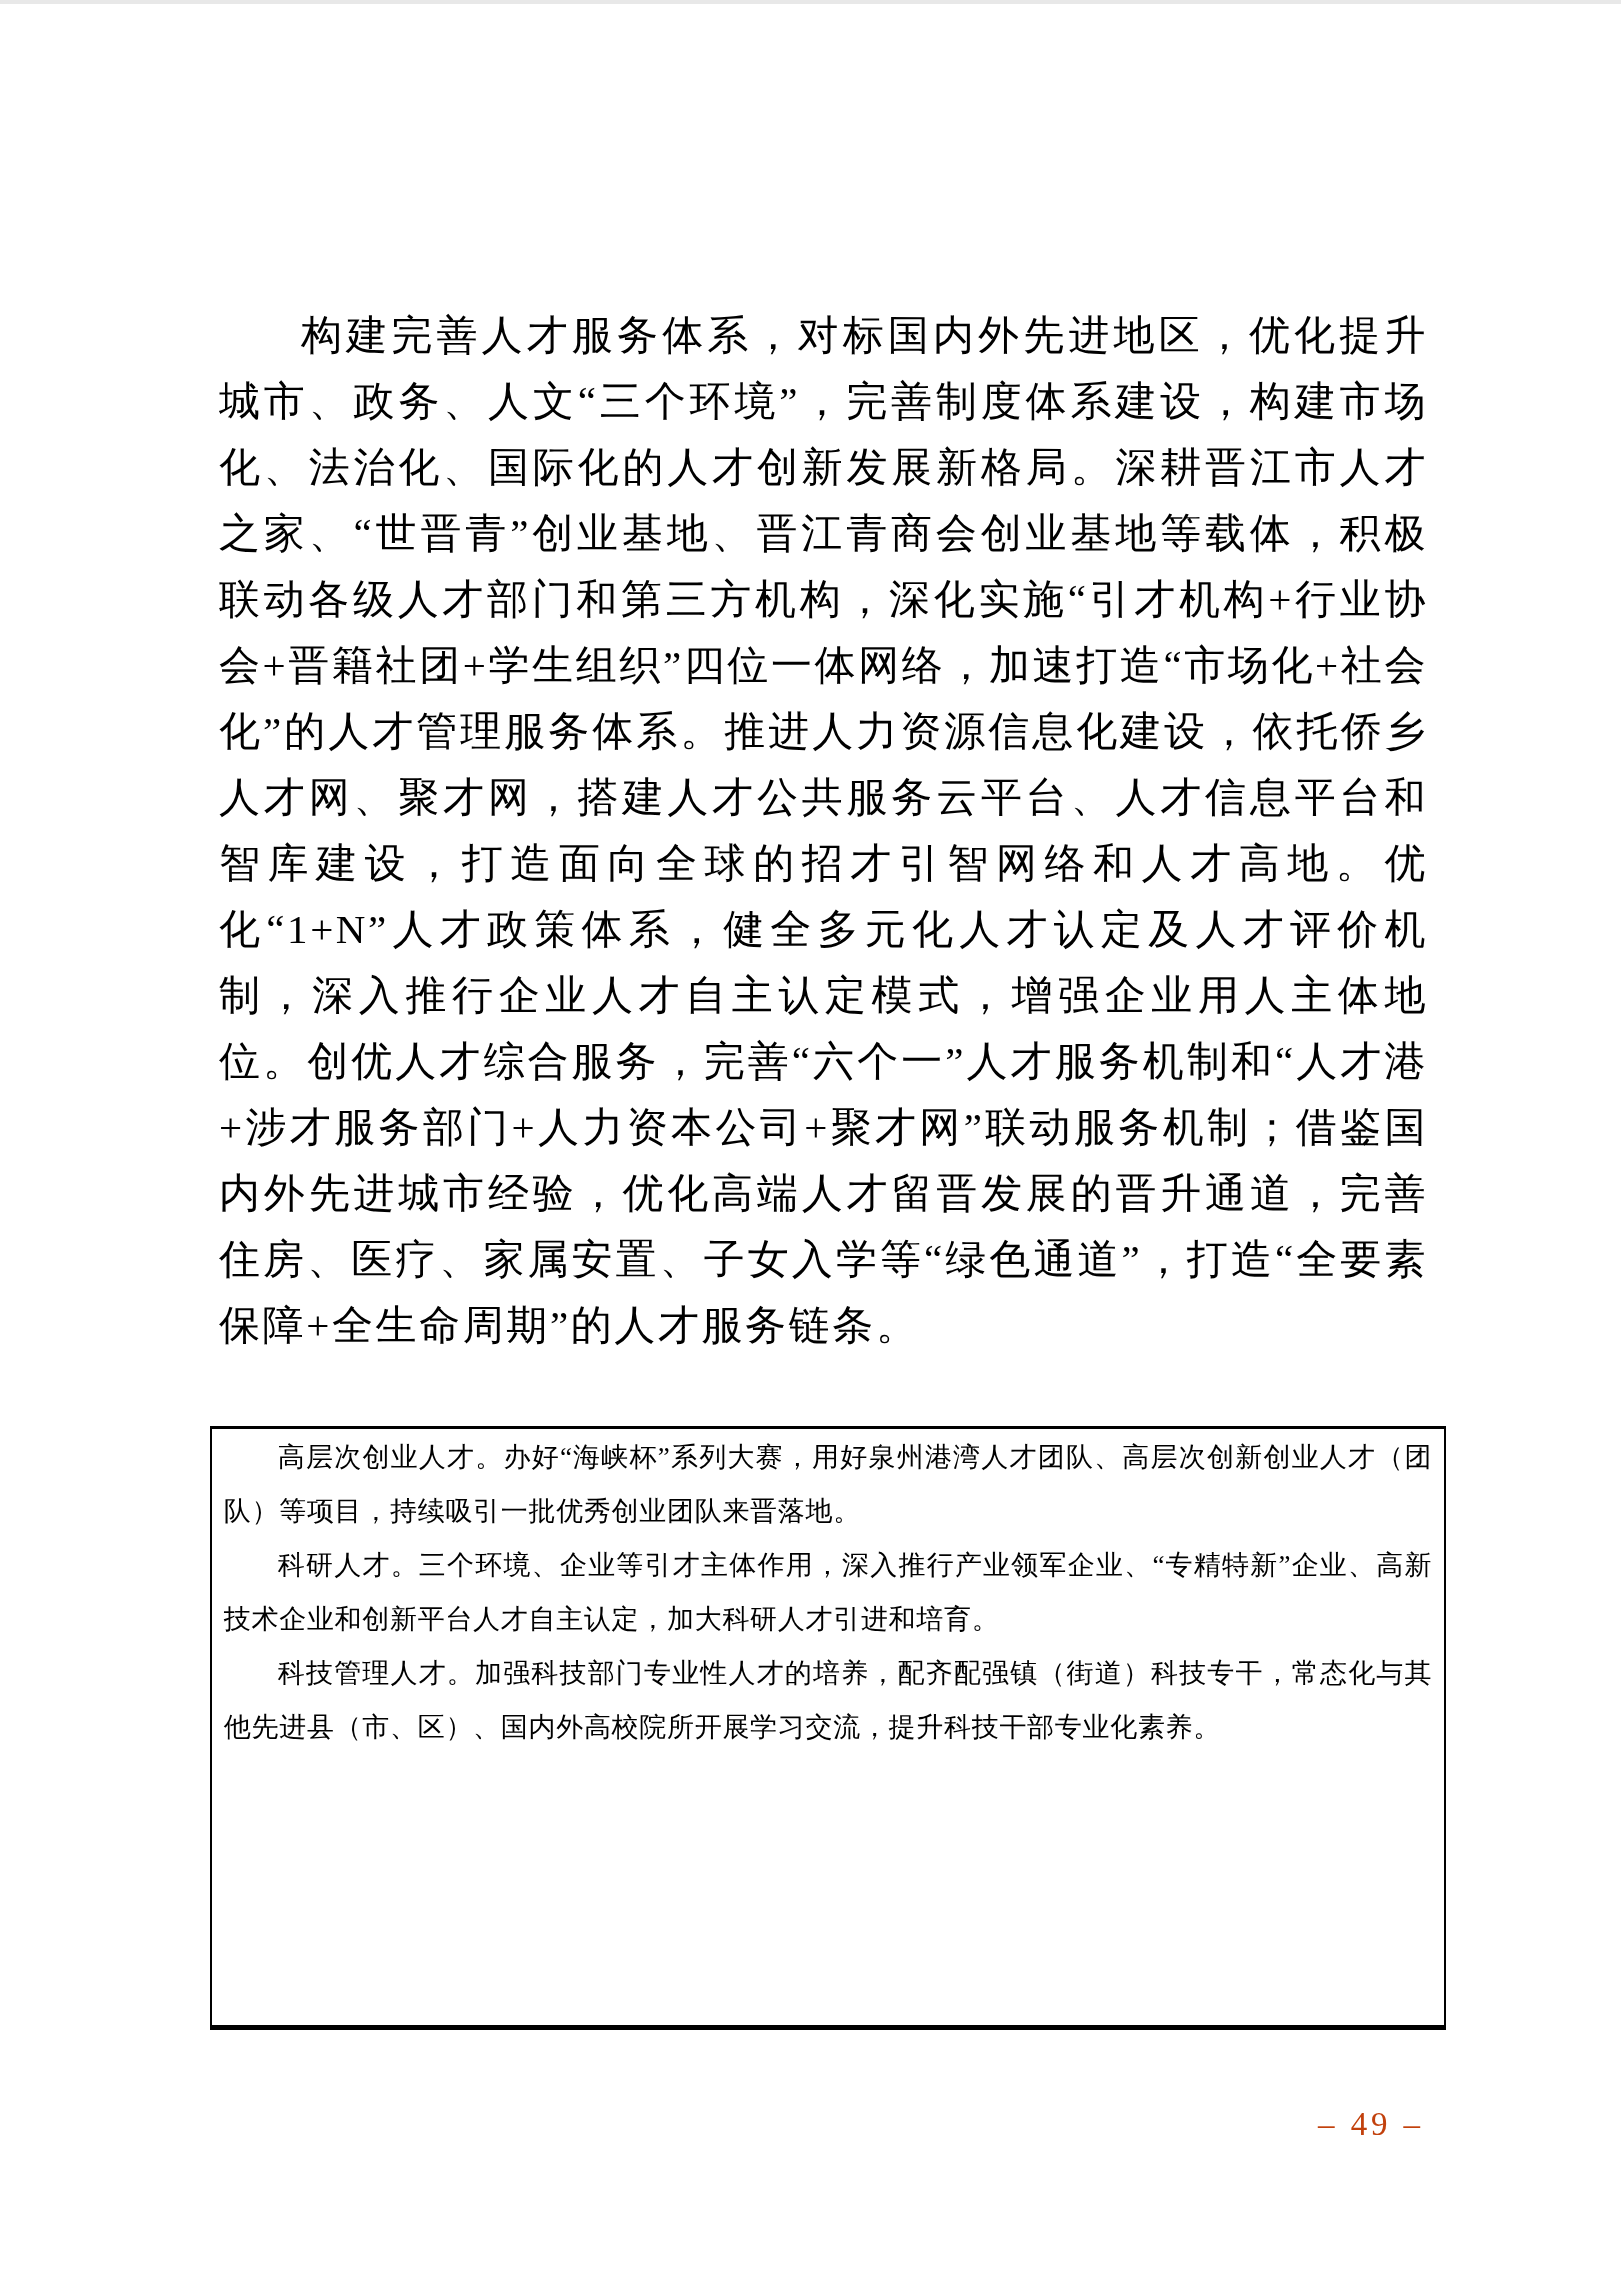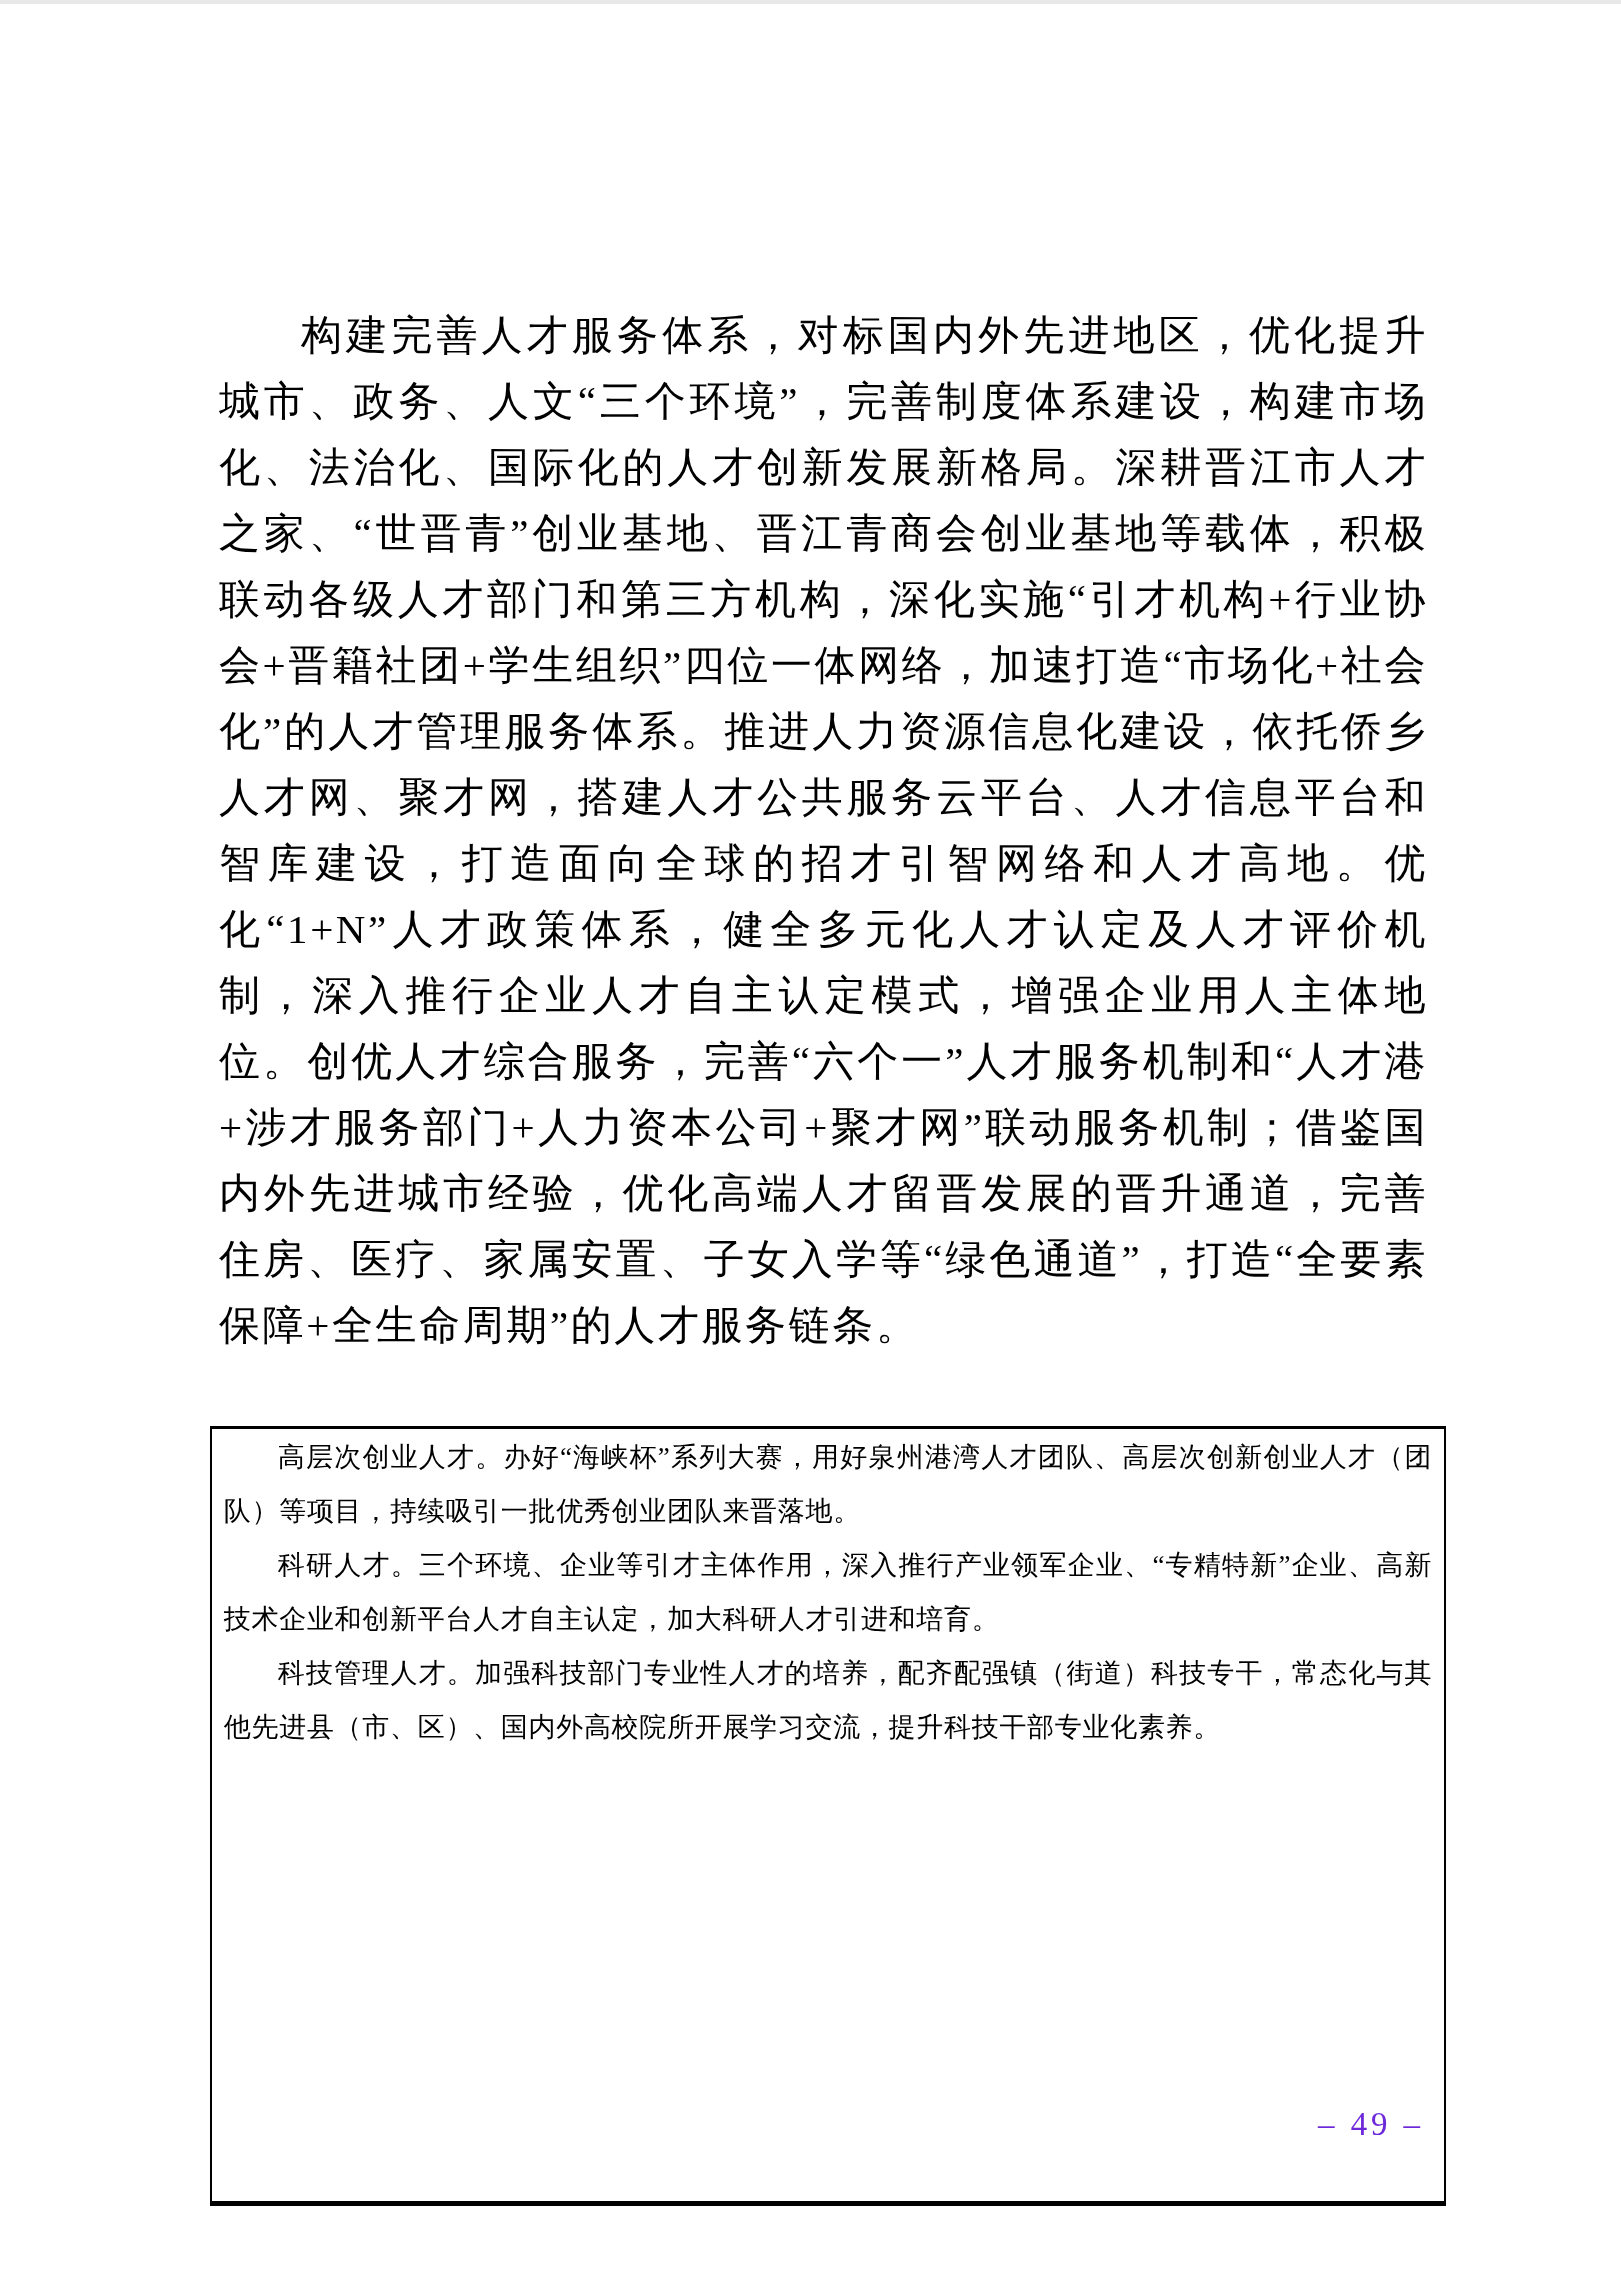--- a/index.html
+++ b/index.html
@@ -46,21 +46,21 @@
     font-weight: bold;
     letter-spacing: 1.3px;
     font-family: "Liberation Sans", sans-serif;
   }
   
   .column-box {
     position: absolute;
     left: 210px;
     top: 1422px;
     width: 1236px;
-    height: 780px;
+    height: 604px;
     box-sizing: border-box;
     border-top: 3.3px solid #000;
     border-left: 2.6px solid #000;
     border-right: 2.6px solid #000;
     border-bottom: 5.2px solid #000;
     padding: 1.3px 11.8px 0 11.8px;
     background: #ffffff;
   }
   .column-box p {
     margin: 0;
@@ -74,21 +74,21 @@
   }
   
   .page-number {
     position: absolute;
     top: 2094px;
     right: 197px;
     font-size: 33px;
     line-height: 52px;
     letter-spacing: 3.9px;
     font-family: "Liberation Serif", serif;
-    color: #6d28d9;
+    color: #c2410c;
   }
 </style>
 </head>
 <body>
 
 <div class="page">
 
   <div class="body-text">
     <p class="body-para">构建完善人才服务体系，对标国内外先进地区，优化提升城市、政务、人文“三个环境”，完善制度体系建设，构建市场化、法治化、国际化的人才创新发展新格局。深耕晋江市人才之家、“世晋青”创业基地、晋江青商会创业基地等载体，积极联动各级人才部门和第三方机构，深化实施“引才机构+行业协会+晋籍社团+学生组织”四位一体网络，加速打造“市场化+社会化”的人才管理服务体系。推进人力资源信息化建设，依托侨乡人才网、聚才网，搭建人才公共服务云平台、人才信息平台和智库建设，打造面向全球的招才引智网络和人才高地。优化“1+N”人才政策体系，健全多元化人才认定及人才评价机制，深入推行企业人才自主认定模式，增强企业用人主体地位。创优人才综合服务，完善“六个一”人才服务机制和“人才港+涉才服务部门+人力资本公司+聚才网”联动服务机制；借鉴国内外先进城市经验，优化高端人才留晋发展的晋升通道，完善住房、医疗、家属安置、子女入学等“绿色通道”，打造“全要素保障+全生命周期”的人才服务链条。</p>
   </div>

